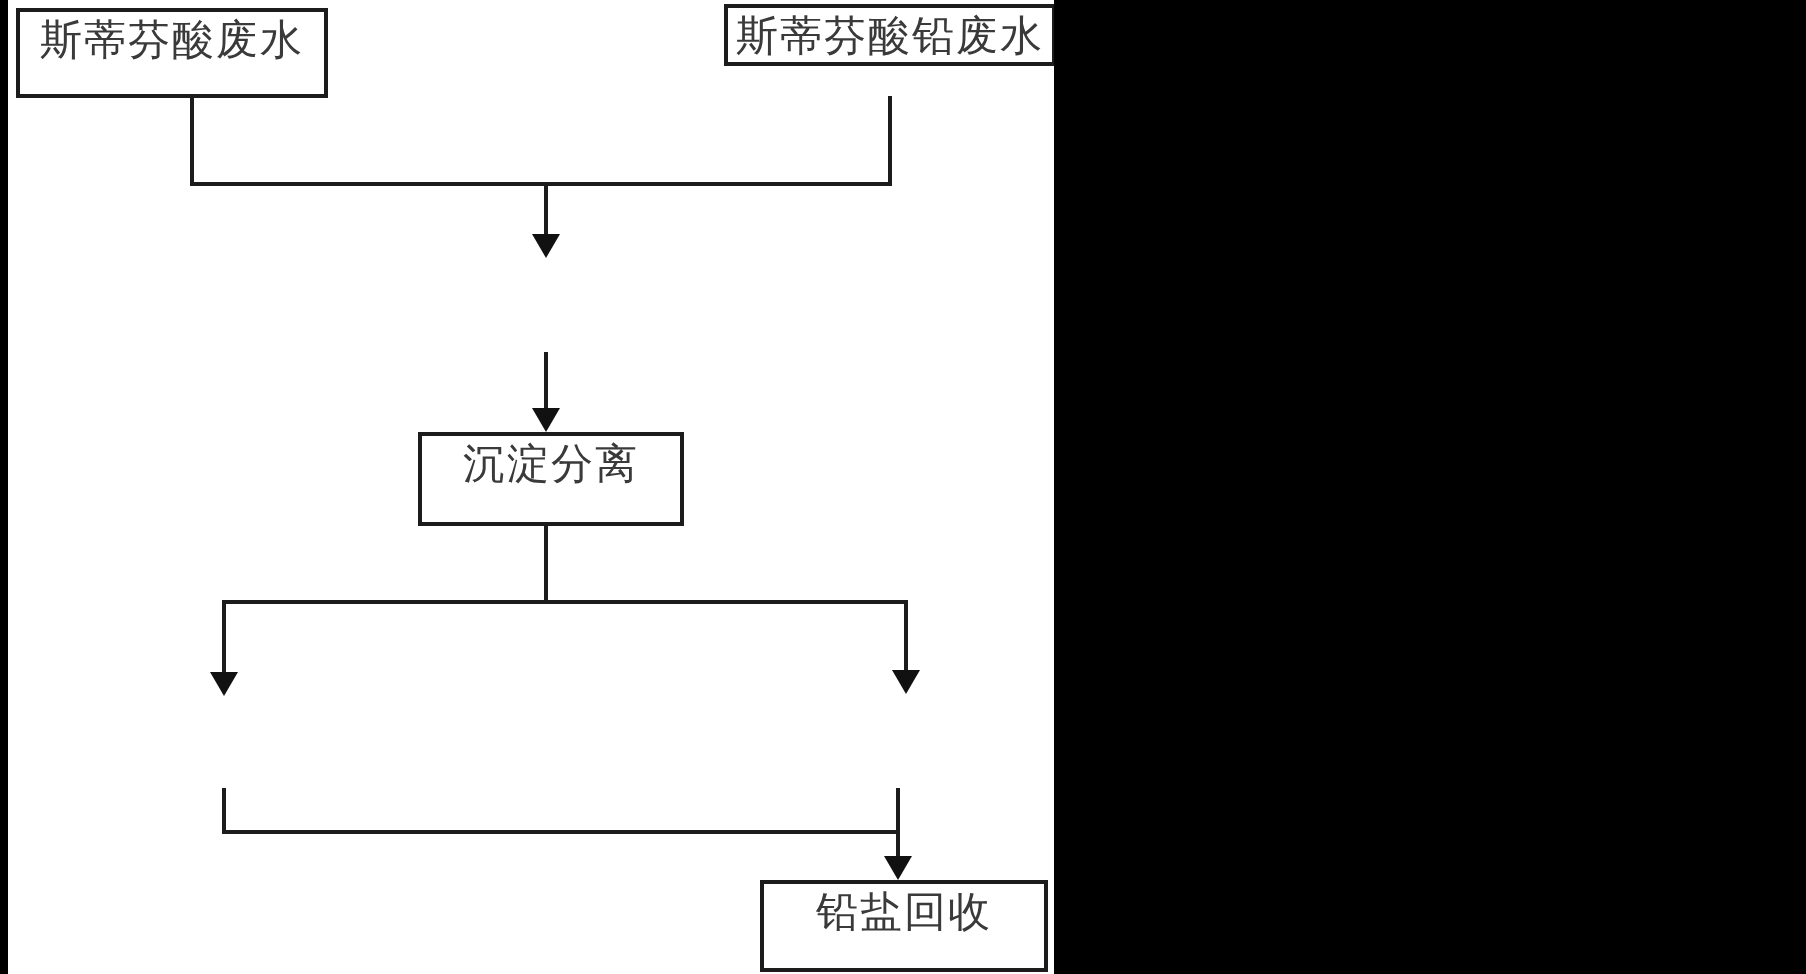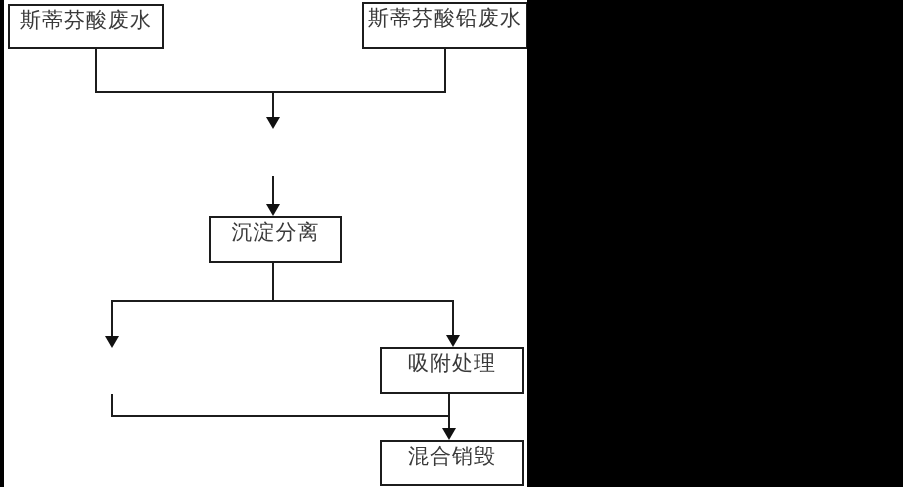--- a/index.html
+++ b/index.html
@@ -47,36 +47,33 @@
 </style>
 </head>
 <body>
 
 <div class="canvas">
 
   <div class="node" style="left:8px; top:4px; width:156px; height:45px;">
     <span>斯蒂芬酸废水</span>
   </div>
 
-  <div class="node" style="left:362px; top:2px; width:166px; height:47px;">
+  <div class="node" style="left:362px; top:2px; width:166px; height:31px;">
     <span>斯蒂芬酸铅废水</span>
   </div>
 
 
   <div class="node" style="left:209px; top:216px; width:133px; height:47px;">
     <span>沉淀分离</span>
   </div>
 
 
-  <div class="node" style="left:380px; top:347px; width:144px; height:47px;">
-    <span>吸附处理</span>
-  </div>
 
   <div class="node" style="left:380px; top:440px; width:144px; height:46px;">
-    <span>混合销毁</span>
+    <span>铅盐回收</span>
   </div>
 
   <div class="line" style="left:95px; top:48px; width:2px; height:45px;"></div>
 
   <div class="line" style="left:444px; top:48px; width:2px; height:45px;"></div>
 
   <div class="line" style="left:95px; top:91px; width:351px; height:2px;"></div>
 
   <div class="line" style="left:272px; top:91px; width:2px; height:28px;"></div>
   <div class="arrowhead" style="left:266px; top:117px;"></div>

